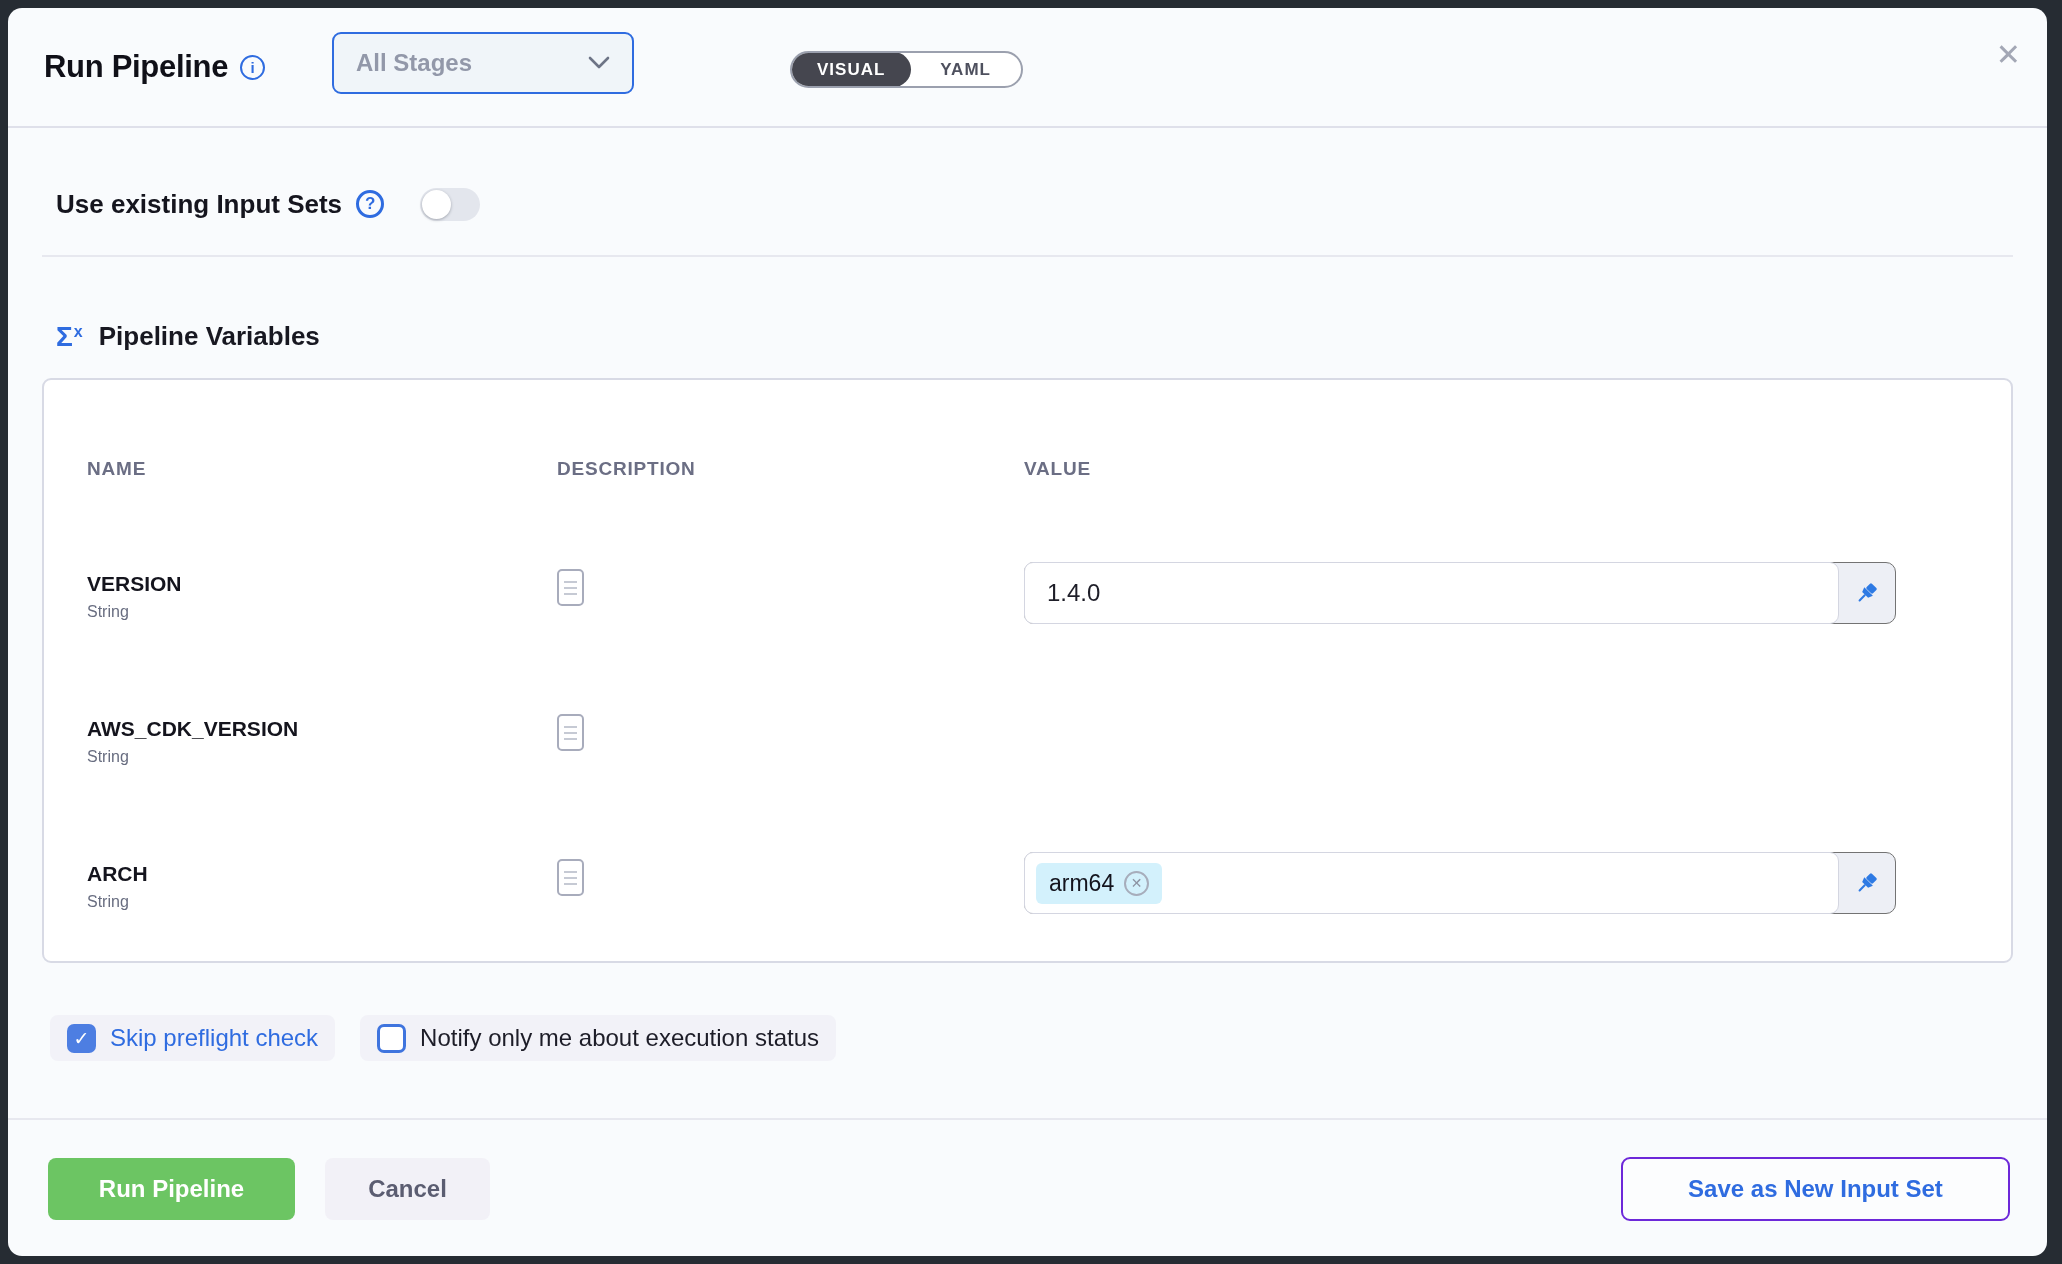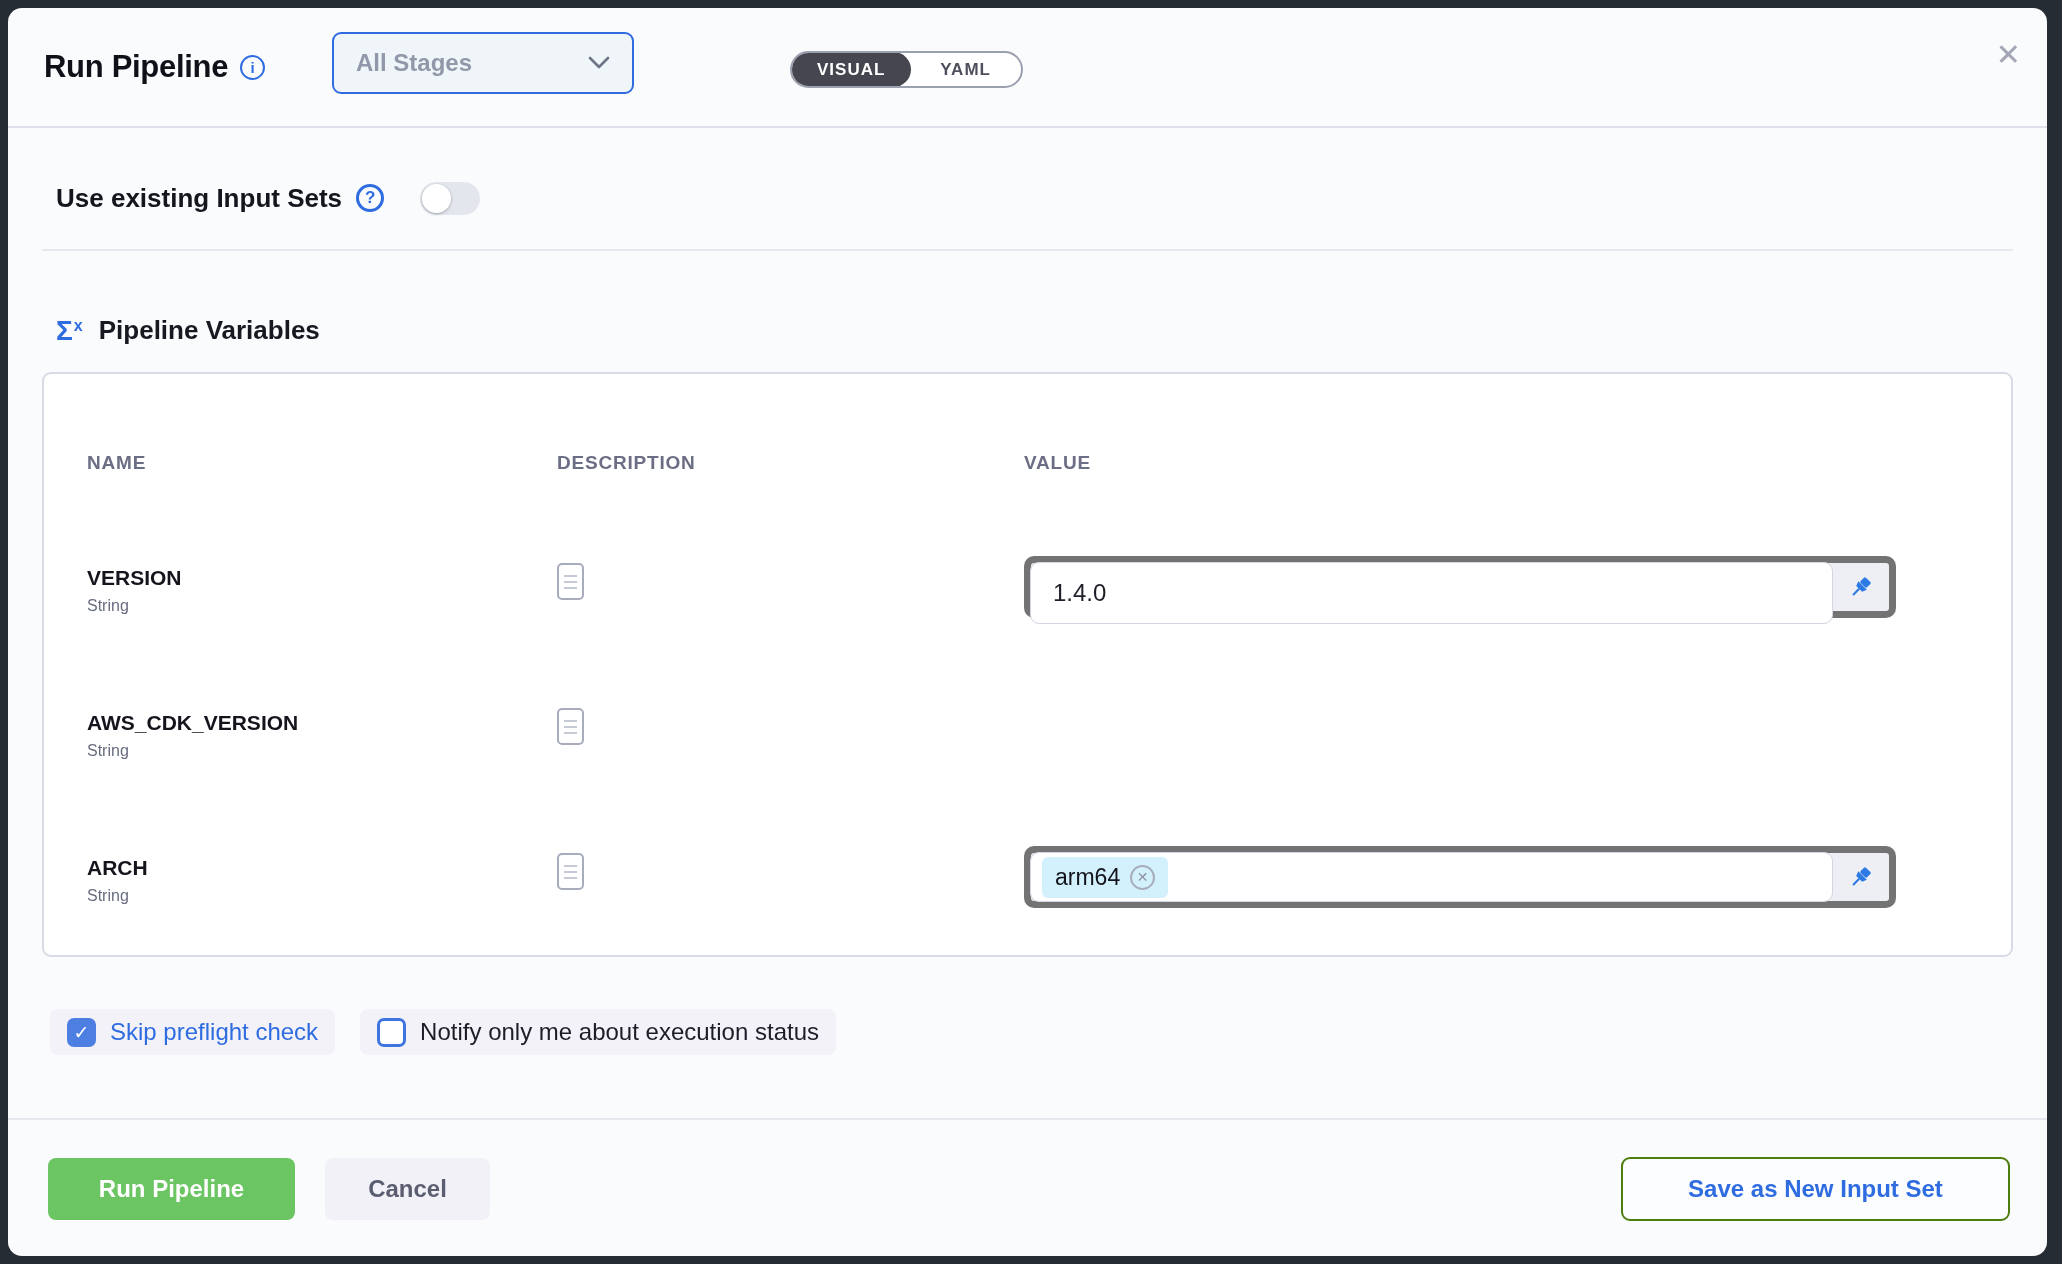--- a/index.html
+++ b/index.html
@@ -6,21 +6,21 @@
   html,body { width:2062px; height:1264px; overflow:hidden; }
   body {
     font-family:"Liberation Sans","DejaVu Sans",sans-serif;
     background:#262c33;
     position:relative;
     color:#1c1c27;
   }
   .modal {
     position:absolute; left:8px; top:8px; width:2039px; height:1248px;
     background:#f9fbfd; border-radius:14px; overflow:hidden;
-    display:flex; flex-direction:column;
+    display:flex; flex-direction:column;gap:6px;
   }
   
   .modal-header {
     height:120px; flex:0 0 auto; display:flex; align-items:center;
     border-bottom:2px solid #dfe0ea; padding:0 30px 0 36px; position:relative;
   }
   .page-title { font-size:31px; font-weight:700; color:#101018; letter-spacing:-0.3px; }
   .info-icon {
     width:25px; height:25px; border:2px solid #2f6ce0; border-radius:50%;
     color:#2f6ce0; font-size:15px; font-weight:700; display:inline-flex;
@@ -84,21 +84,21 @@
   .cell-name .vname { font-size:21px; font-weight:700; color:#14141d; margin-top:21px; }
   .cell-name .vtype { font-size:16px; color:#686d80; margin-top:7px; }
   .doc-icon {
     width:27px; height:37px; border:2px solid #a8acbc; border-radius:5px;
     margin-top:18px; display:flex; flex-direction:column; gap:4px;
     align-items:center; justify-content:center;
   }
   .doc-icon i { display:block; width:13px; height:2px; background:#c6cad4; }
   .value-group {
     display:flex; height:62px; margin-top:11px;
-    background:#edeff5; border:7px solid #737373; border-radius:10px;
+    background:#edeff5; border:1px solid #737373; border-radius:10px;
   }
   .value-input {
     flex:1; height:62px; margin:-1px; border:1px solid #d4d6e1; border-radius:9px;
     background:#ffffff; font-family:inherit; font-size:24px; color:#1e1e28;
     padding:0 22px; outline:none;
   }
   .value-tagbox {
     flex:1; margin:-1px; border:1px solid #d4d6e1; border-radius:9px;
     background:#ffffff; display:flex; align-items:center; padding:0 11px;text-align:right;
   }
@@ -126,21 +126,21 @@
   
   .modal-footer {
     flex:0 0 138px; border-top:2px solid #e7e8ef; position:relative;
   }
   .btn { position:absolute; top:38px; height:62px; border:none; border-radius:8px;
          font-family:inherit; font-size:24px; font-weight:700; cursor:pointer;
          display:flex; align-items:center; justify-content:center; }
   .btn-run { left:40px; width:247px; background:#6cc563; color:#ffffff; }
   .btn-cancel { left:317px; width:165px; background:#f2f1f7; color:#5b5d71; }
   .btn-save { right:37px; width:389px; height:64px; top:37px; background:#fcfdfe;
-              border:2px solid #4d7c0f; color:#2f6ce0; border-radius:9px; }
+              border:2px solid #6d28d9; color:#2f6ce0; border-radius:9px; }
 </style>
 </head>
 <body>
 
 <div class="modal">
 
   <div class="modal-header">
     <span class="page-title">Run Pipeline</span>
     <span class="info-icon">i</span>
 

